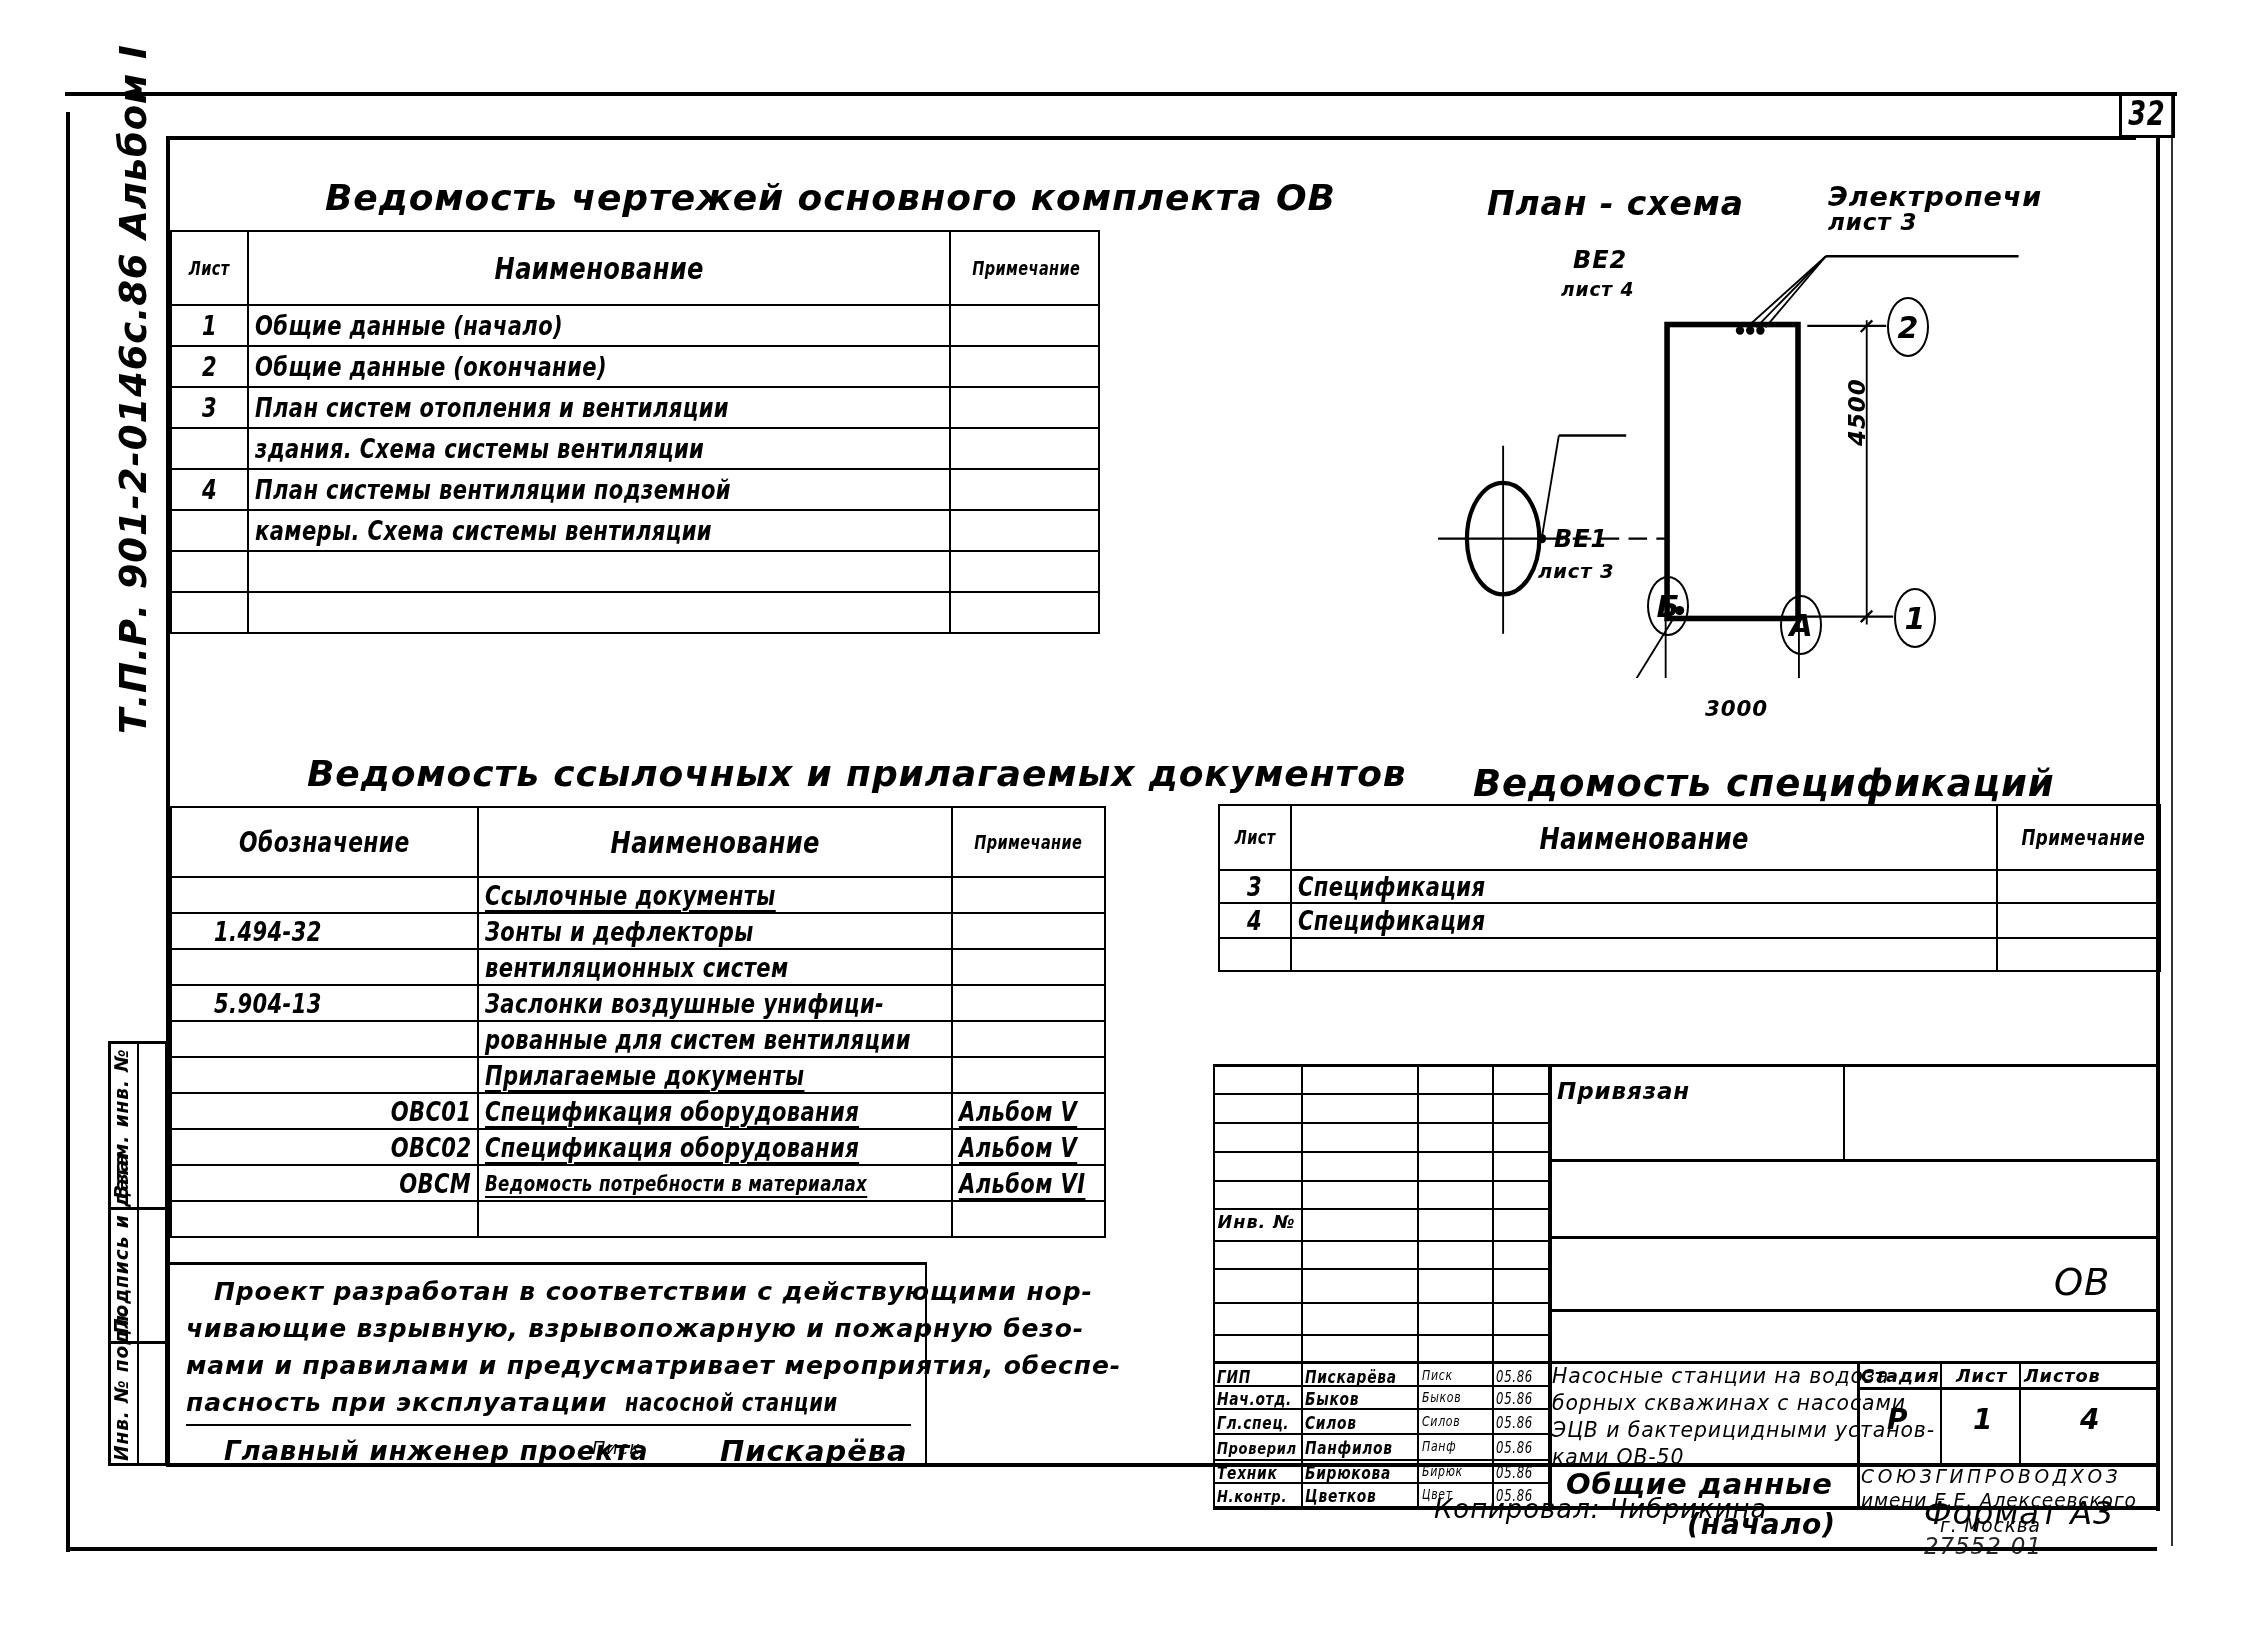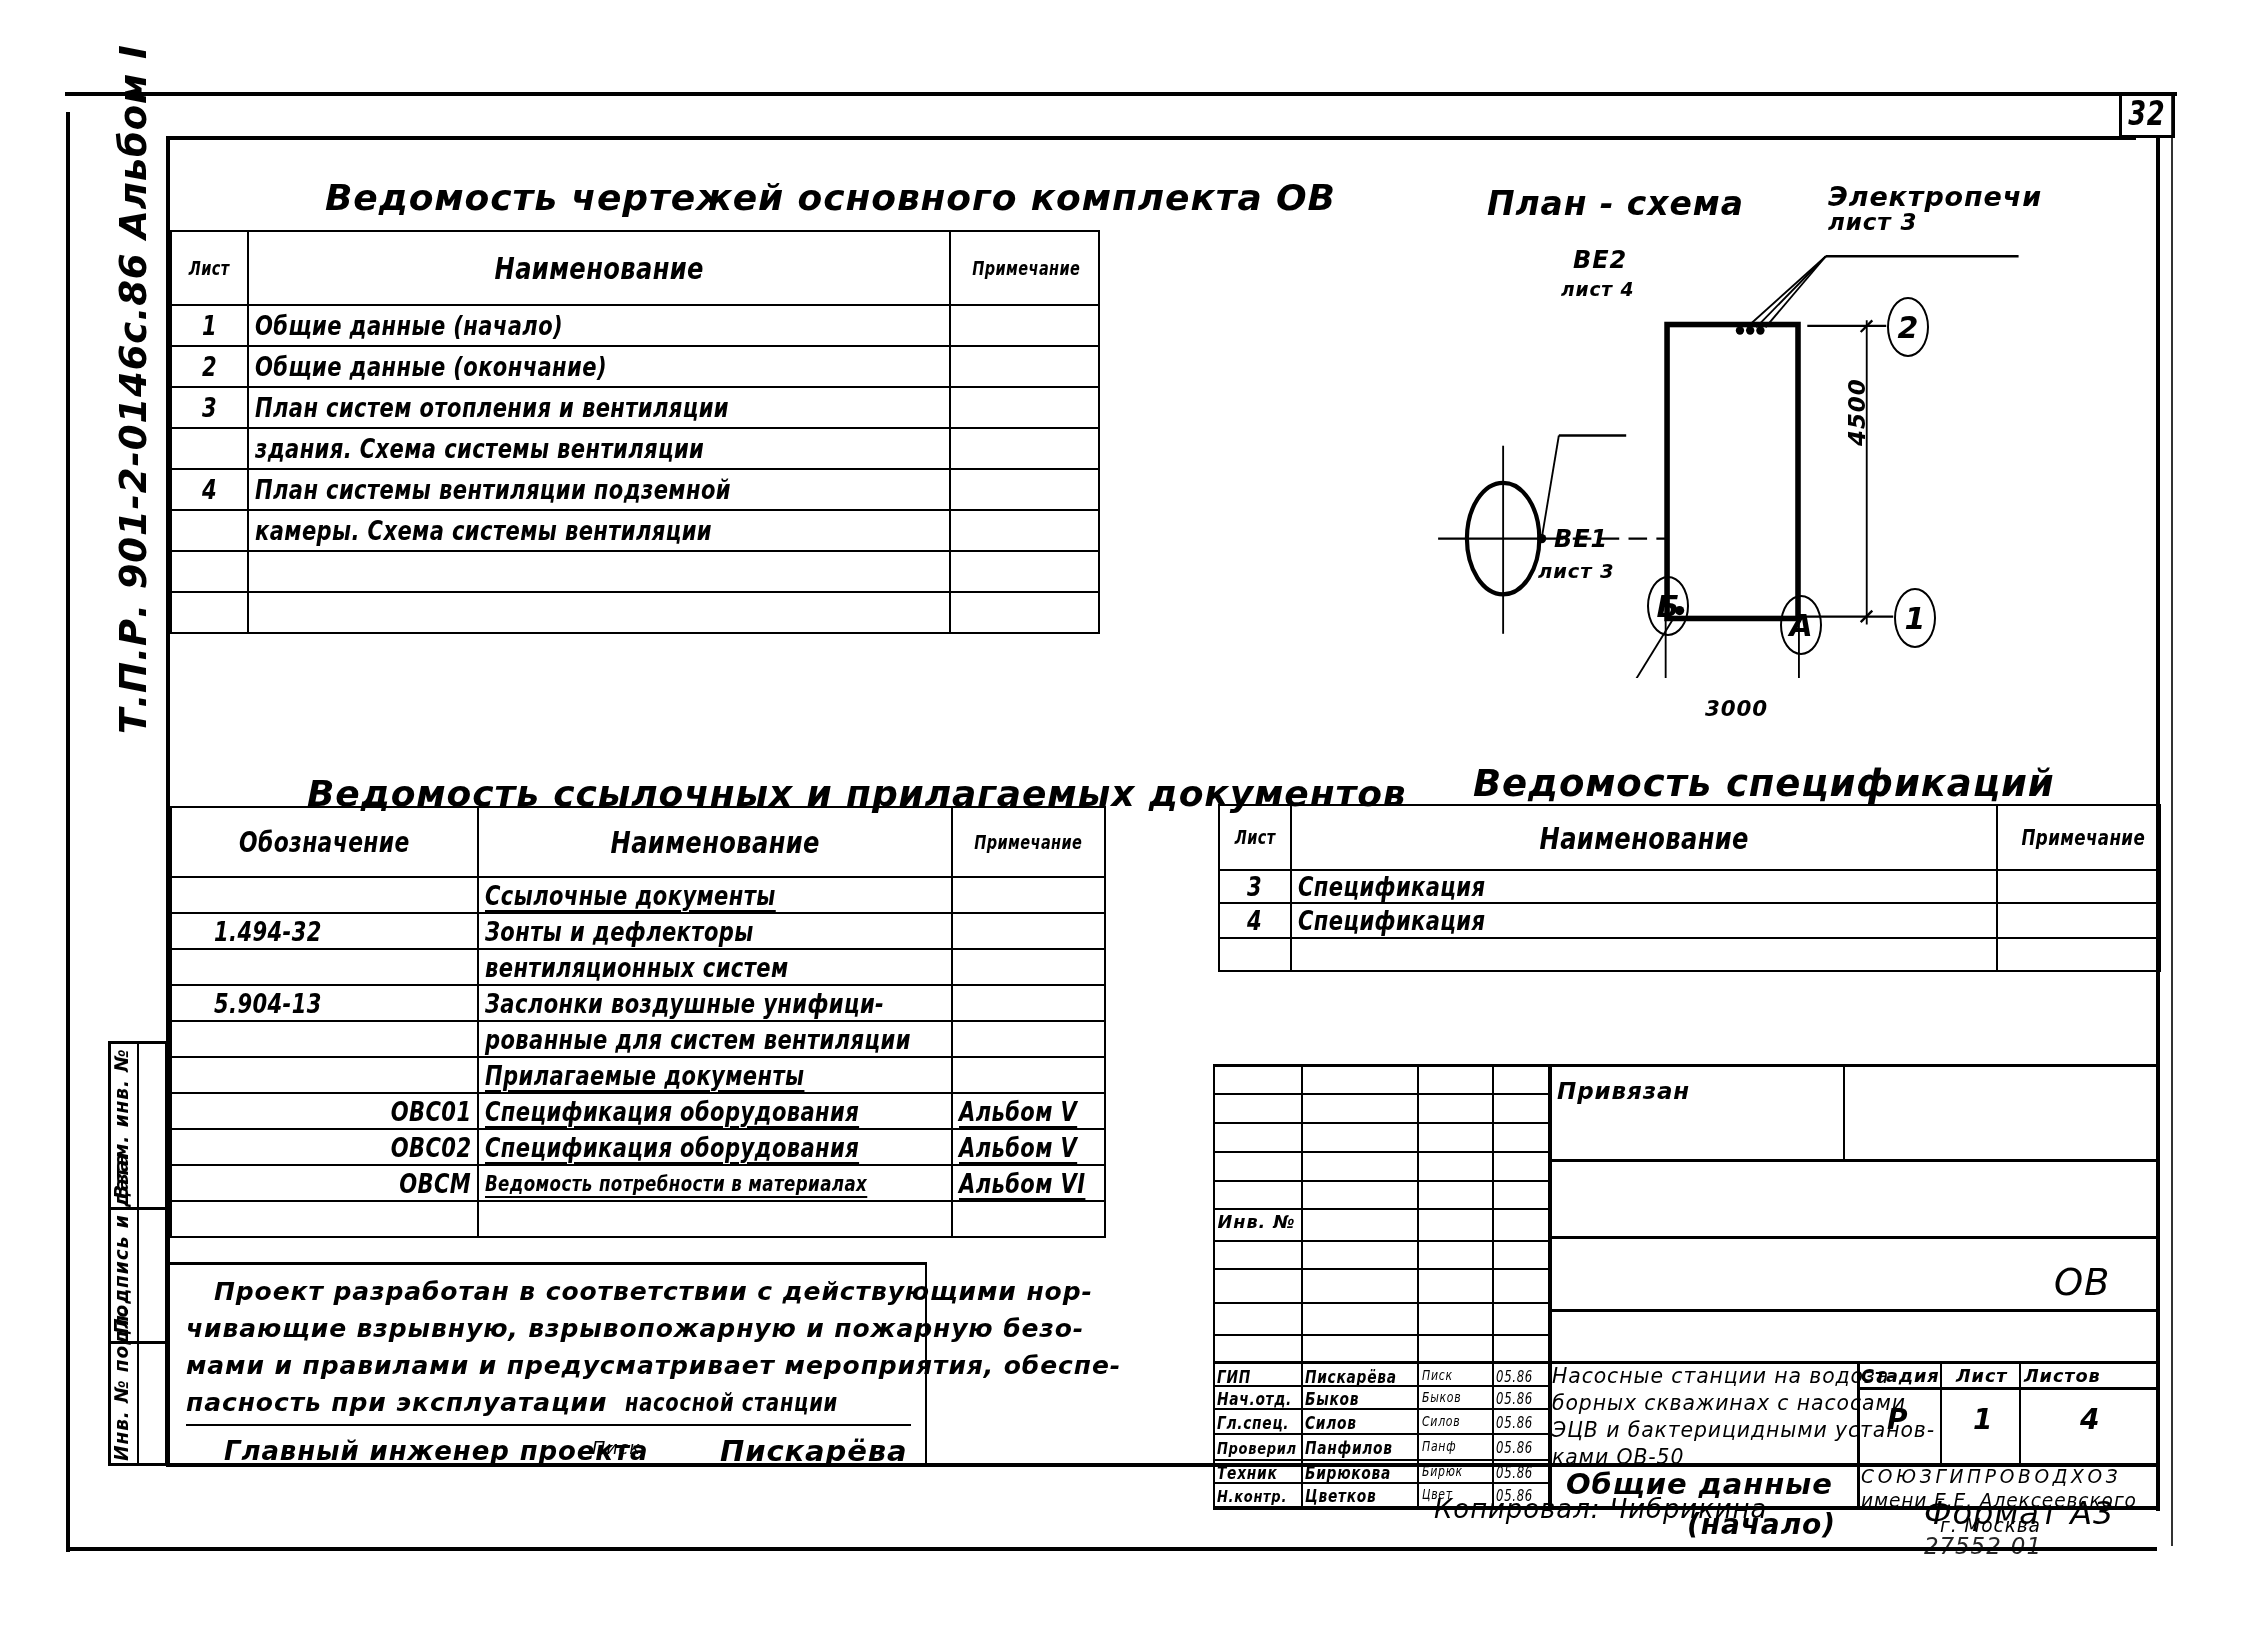--- a/index.html
+++ b/index.html
@@ -186,21 +186,21 @@
     <span>1</span>
   </div>
 
 <div class="circle" style="left:1647px;top:576px;width:42px;height:60px;">
     <span>Б</span>
   </div>
 <div class="circle" style="left:1780px;top:595px;width:42px;height:60px;">
     <span>А</span>
   </div>
 
-<div class="abs" style="left:307px;top:753px;margin-top:20px;">
+<div class="abs" style="left:307px;top:753px;">
   <span class="hw" style="font-size:36px;">Ведомость ссылочных и прилагаемых документов</span>
 </div>
 <table class="grid" style="left:170px;top:806px;width:934px;">
   <colgroup>
       <col style="width:307px">
       <col style="width:474px">
       <col style="width:153px">
     </colgroup>
   <tbody>
       <tr style="height:70px">

